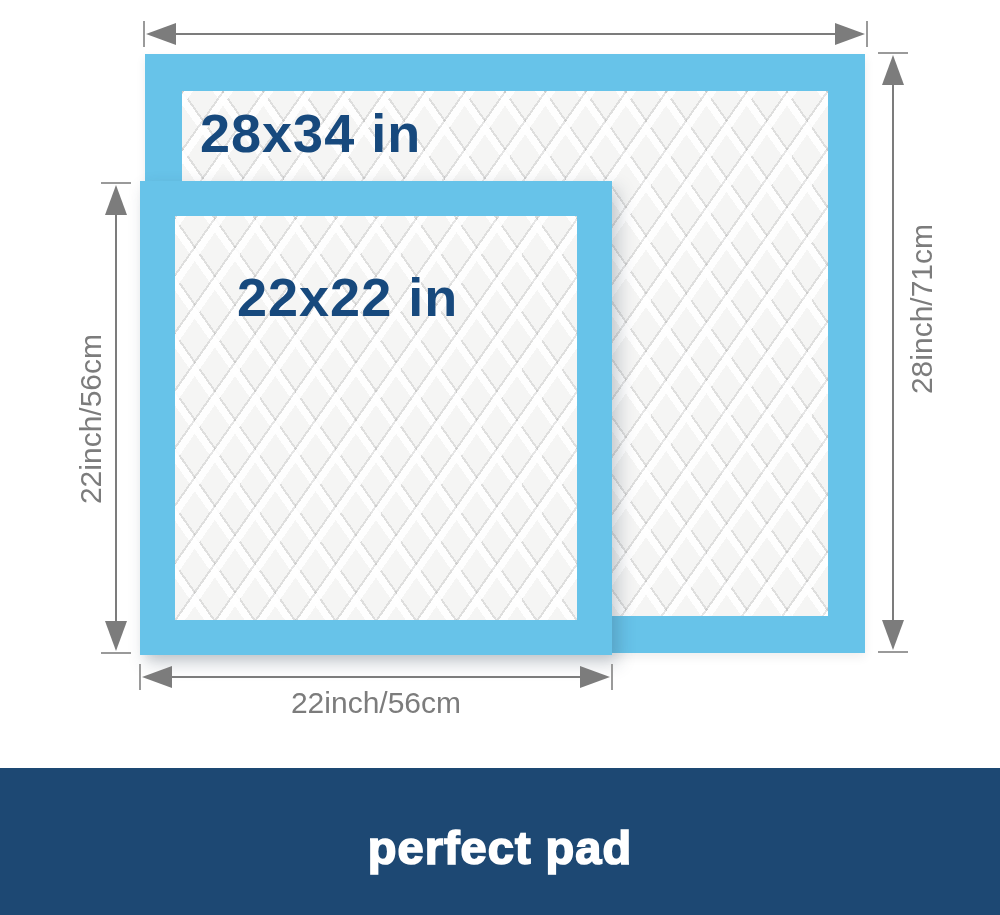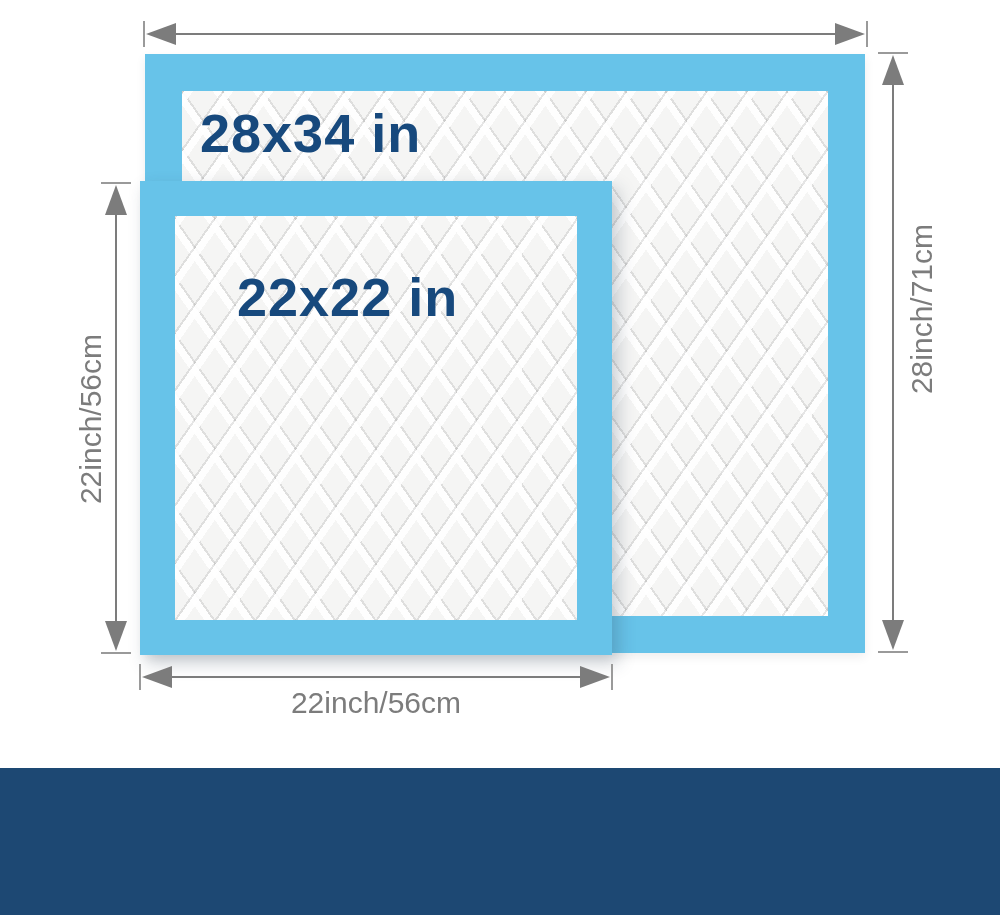--- a/index.html
+++ b/index.html
@@ -115,16 +115,17 @@
   <div class="h-arrow" id="arrow-bottom">
     <div class="tick-l"></div>
     <div class="tick-r"></div>
     <div class="line"></div>
     <div class="head-l"></div>
     <div class="head-r"></div>
   </div>
 
   <div class="banner">
     <div class="banner-inner">
+      <span class="banner-highlight">perfect pad</span>
     </div>
   </div>
 
 </div>
 
 </body></html>

